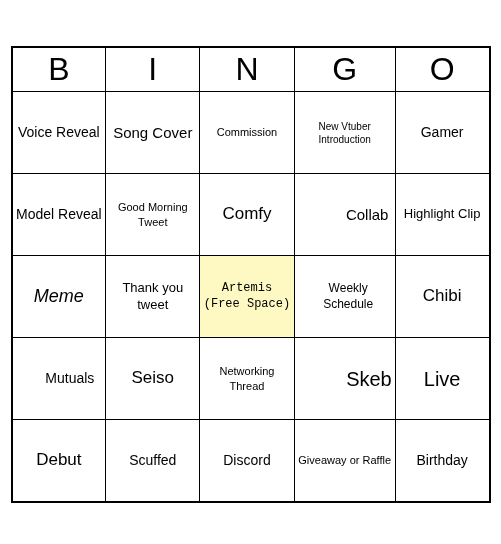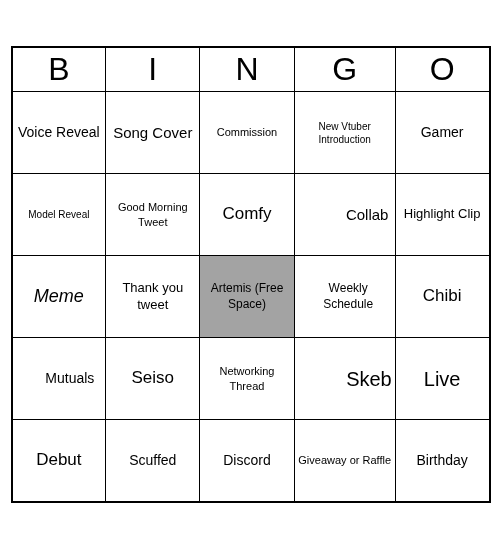--- a/index.html
+++ b/index.html
@@ -52,21 +52,22 @@
       width: 88px;
       height: 82px;
       text-align: center;
       vertical-align: middle;
       font-size: 13px;
       padding: 3px;
       line-height: 1.3;
     }
 
     .free-space {
-      background: #a3a3a3;
+      background: #fef9c3;
+      font-family: Liberation Mono, monospace;
     }
   </style>
 </head>
 <body>
 
 <div class="bingo-container">
   <div class="bingo-header">
   </div>
   <table class="bingo-grid">
     <thead>
@@ -80,21 +81,21 @@
     </thead>
     <tbody id="bingo-body">
     <tr>
           <td style="font-size: 14px;">Voice Reveal</td>
           <td style="font-size: 15px;">Song Cover</td>
           <td style="font-size: 11px;">Commission</td>
           <td style="font-size: 10px;">New Vtuber Introduction</td>
           <td style="font-size: 14px;">Gamer</td>
         </tr>
         <tr>
-          <td style="font-size: 10px; margin-left: 13px;">Model Reveal</td>
+          <td style="font-size: 14px; margin-left: 13px;">Model Reveal</td>
           <td style="font-size: 11px;">Good Morning Tweet</td>
           <td style="font-size: 17px;">Comfy</td>
           <td style="font-size: 15px; padding-left: 48px;">Collab</td>
           <td style="font-size: 13px;">Highlight Clip</td>
         </tr>
         <tr>
           <td style="font-size: 18px; font-style: italic;">Meme</td>
           <td style="font-size: 13px;">Thank you tweet</td>
           <td class="free-space" style="font-size: 12px;">Artemis (Free Space)</td>
           <td style="font-size: 12px; padding-left: 10px;">Weekly Schedule</td>

